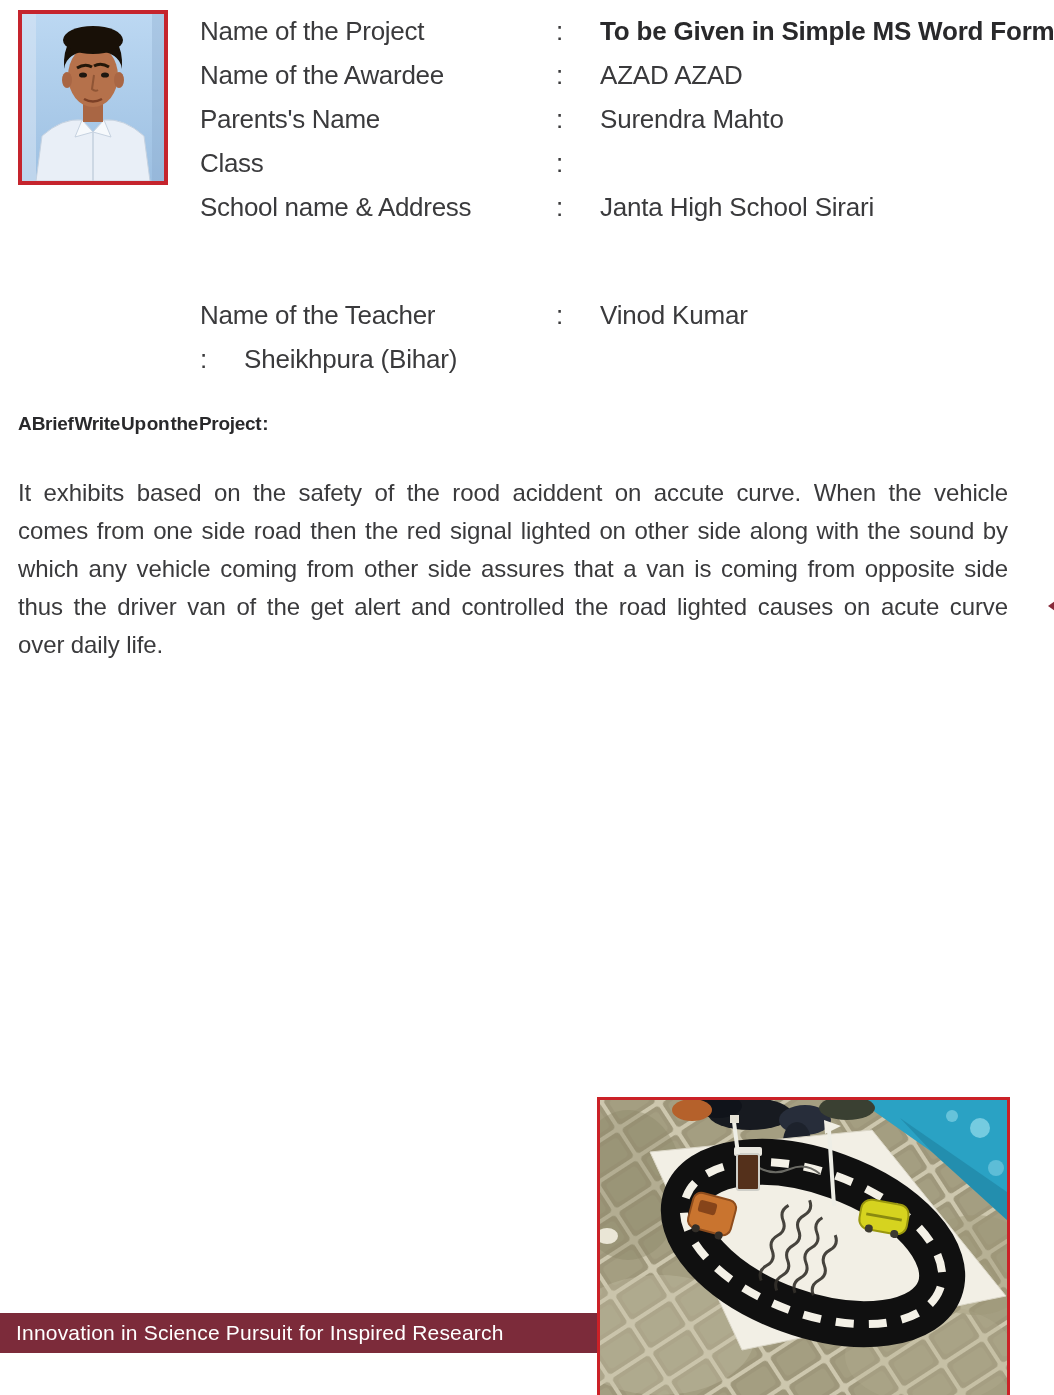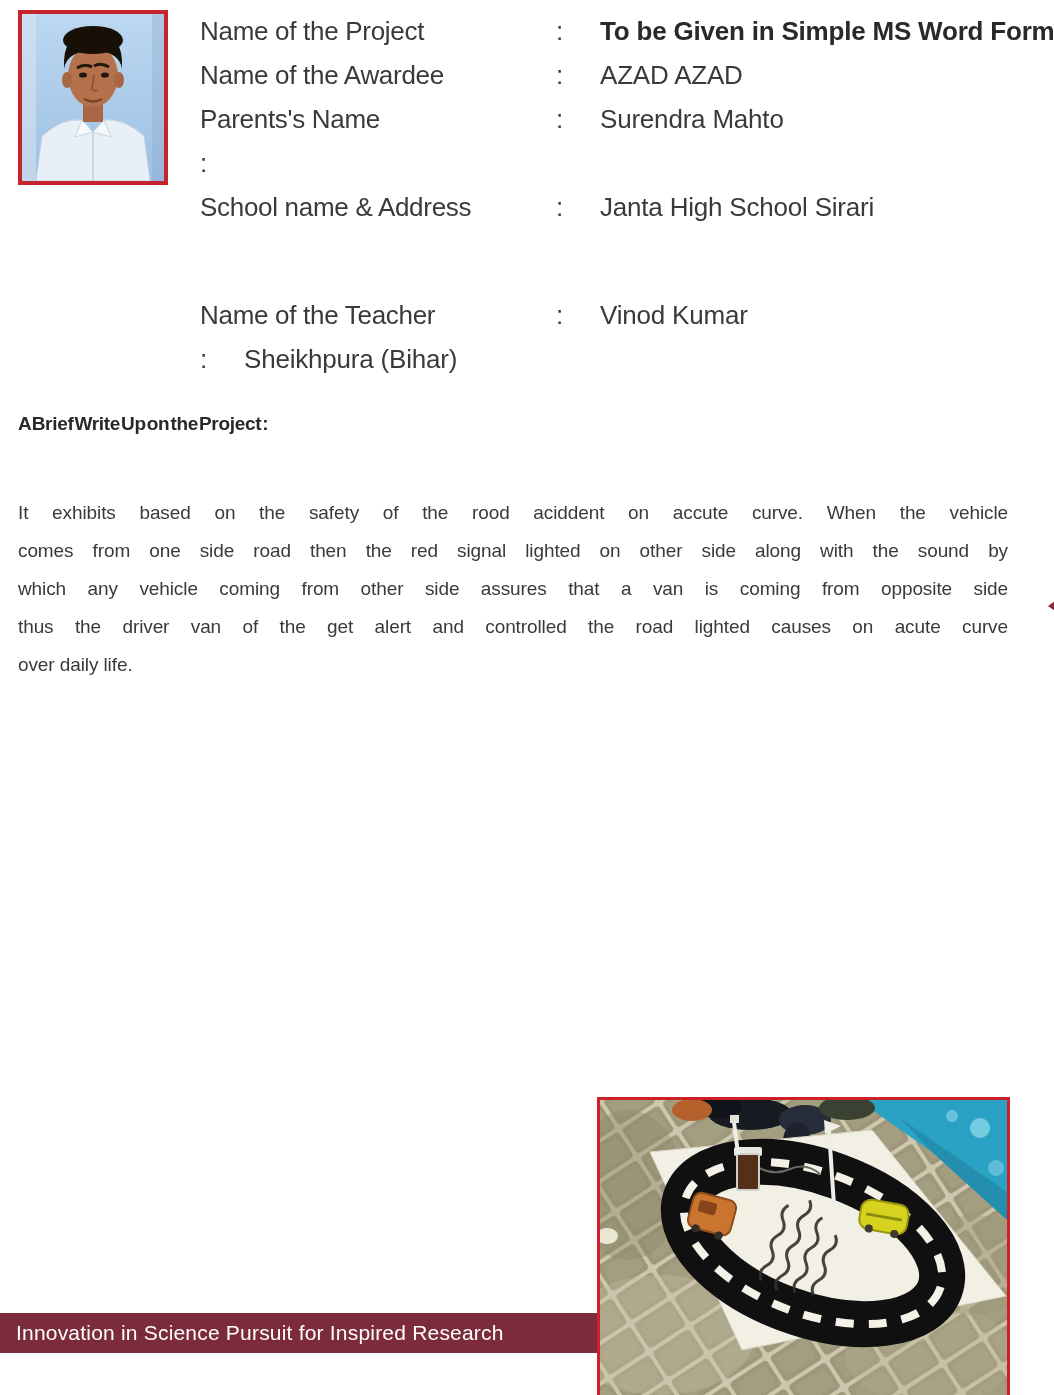--- a/index.html
+++ b/index.html
@@ -27,21 +27,21 @@
   .field-row .flabel{flex:0 0 356px;letter-spacing:-0.3px;}
   .field-row .fcolon{flex:0 0 44px;}
   .field-row .fvalue{flex:1 1 auto;letter-spacing:-0.2px;}
   .field-row.gap-above{margin-top:64px;}
   .field-row.value-bold .fvalue{font-weight:bold;color:var(--bold-text);}
   
   .writeup-heading{
     position:absolute;left:18px;top:413px;font-size:19px;font-weight:bold;
     color:var(--bold-text);word-spacing:-4px;letter-spacing:-0.3px;
   }
-  .writeup{position:absolute;left:18px;top:494px;width:990px;font-size:19px;line-height:38px;letter-spacing:-0.1px;}
+  .writeup{position:absolute;left:18px;top:474px;width:990px;font-size:24px;line-height:38px;letter-spacing:-0.1px;}
   .writeup .wline{text-align:justify;text-align-last:justify;}
   .writeup .wline.last{text-align:right;text-align-last:left;}
   
   .corner-arrow{
     position:absolute;right:0;top:579px;width:0;height:0;
     border-top:27px solid transparent;border-bottom:27px solid transparent;
     border-right:38px solid var(--arrow-maroon);
   }
   
   .footer-bar{
@@ -107,20 +107,21 @@
       <span class="flabel">Name of the Awardee</span>
       <span class="fcolon">:</span>
       <span class="fvalue">AZAD AZAD</span>
     </div>
     <div class="field-row">
       <span class="flabel">Parents's Name</span>
       <span class="fcolon">:</span>
       <span class="fvalue">Surendra Mahto</span>
     </div>
     <div class="field-row">
+      <span class="flabel">Class</span>
       <span class="fcolon">:</span>
     </div>
     <div class="field-row">
       <span class="flabel">School name &amp; Address</span>
       <span class="fcolon">:</span>
       <span class="fvalue">Janta High School Sirari</span>
     </div>
     <div class="field-row gap-above">
       <span class="flabel">Name of the Teacher</span>
       <span class="fcolon">:</span>

